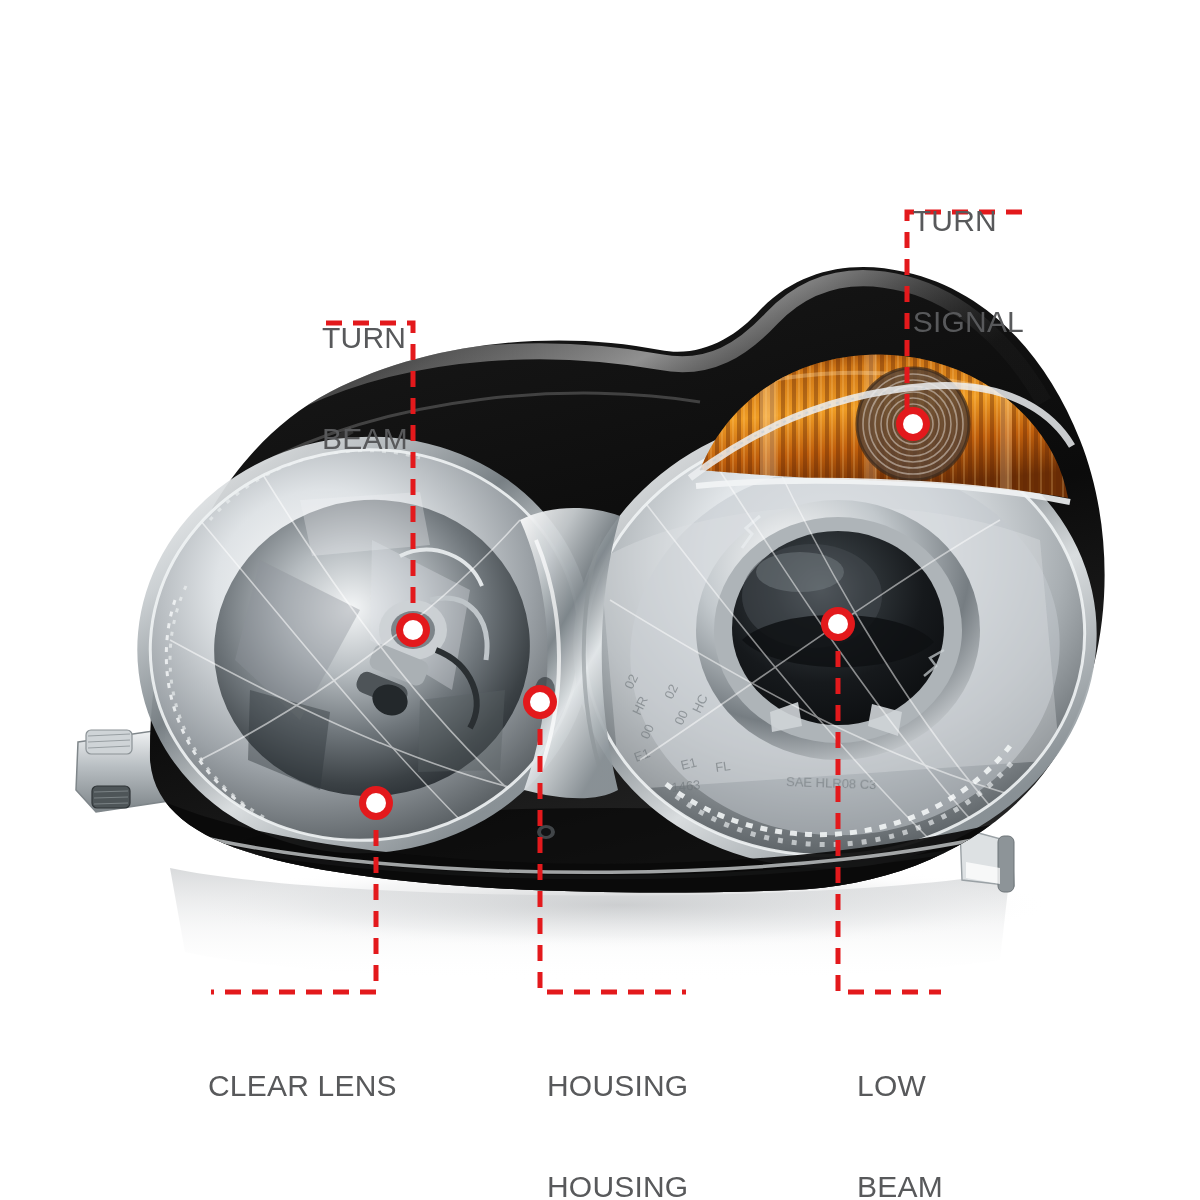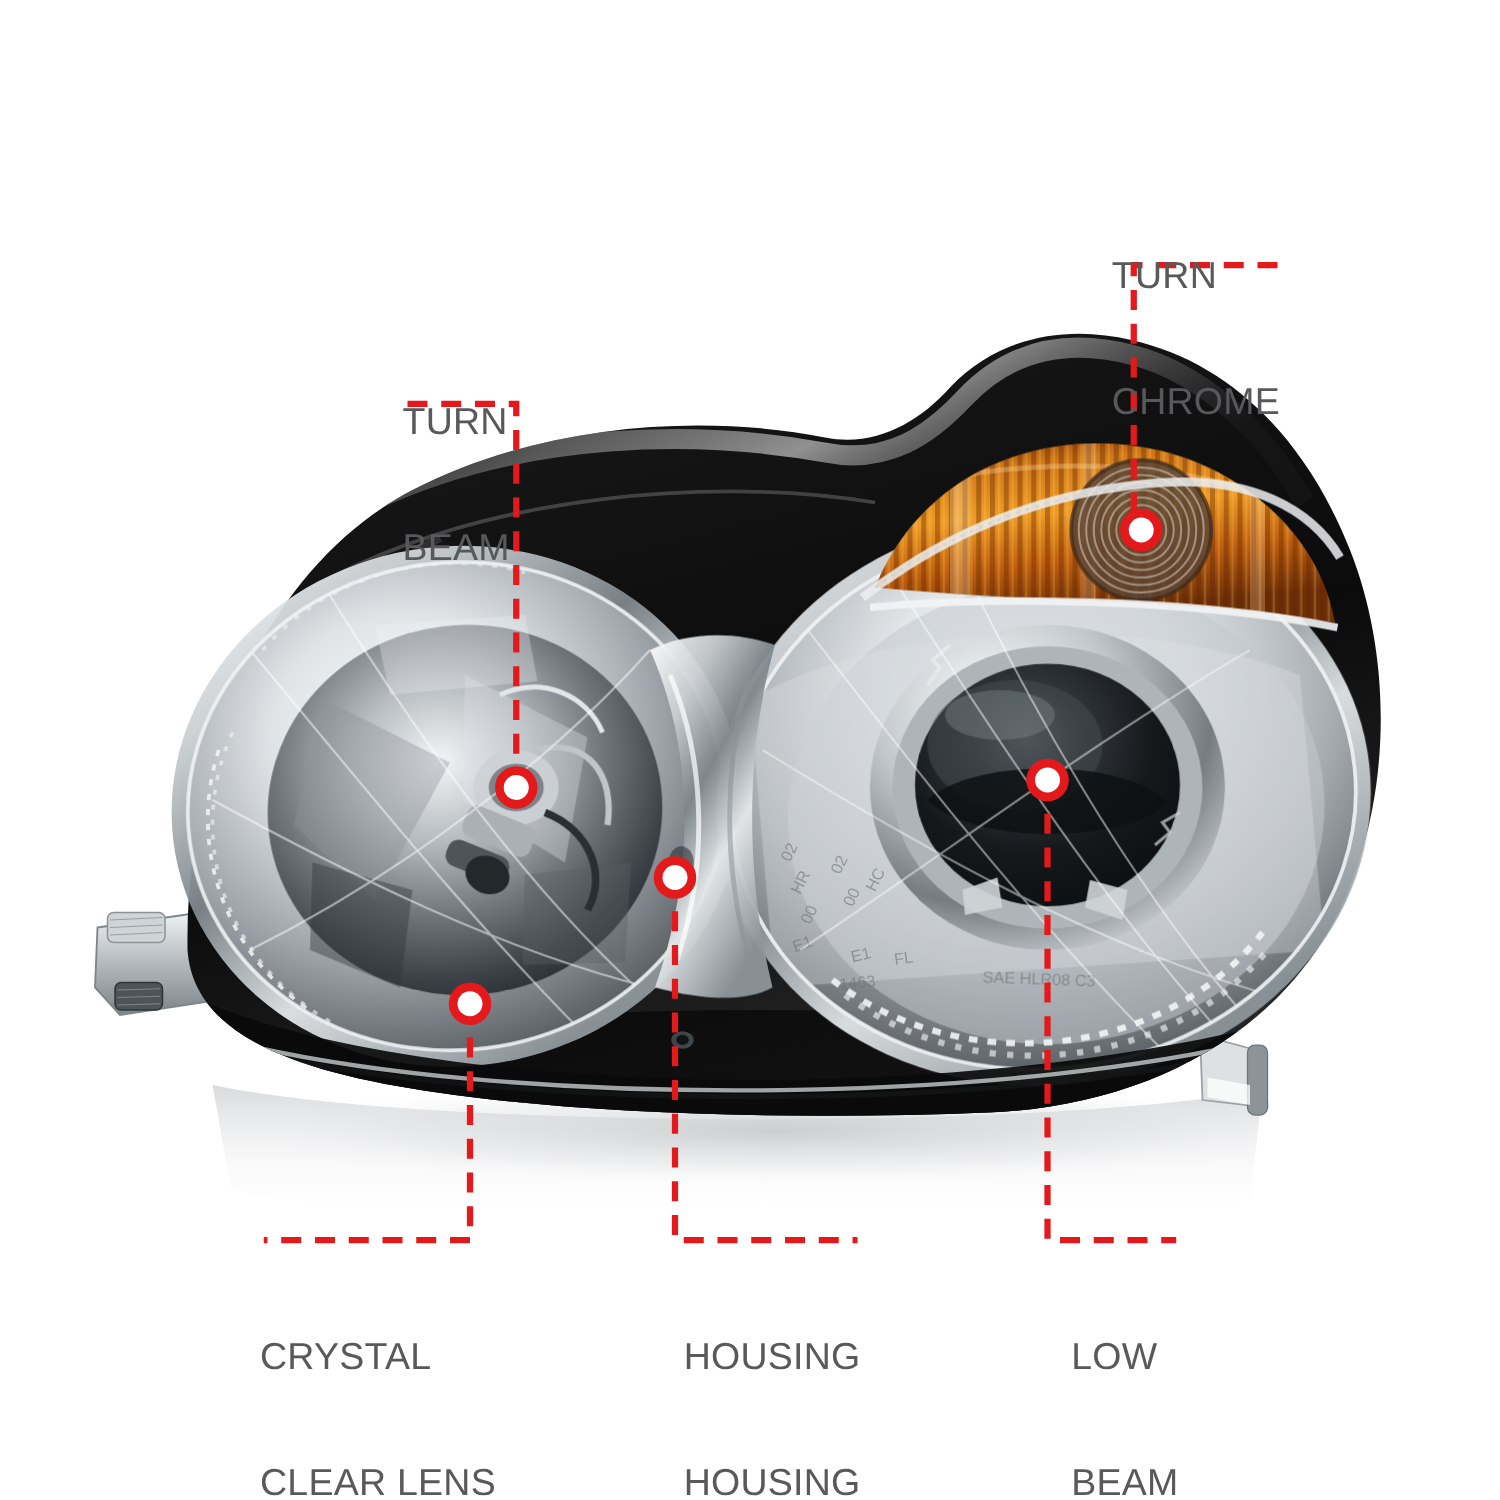--- a/index.html
+++ b/index.html
@@ -391,30 +391,29 @@
       </g>
       <g>
         <circle cx="838" cy="624" r="17" fill="#e3191c"></circle>
         <circle cx="838" cy="624" r="10" fill="#ffffff"></circle>
       </g>
     </g>
   </svg>
 
   <div class="callout-label lbl-turn-signal">
     <span class="lbl-line">TURN</span>
-    <span class="lbl-line">CHROME</span>
+    <span class="lbl-line">SIGNAL</span>
   </div>
 
   <div class="callout-label lbl-high-beam">
     <span class="lbl-line">TURN</span>
     <span class="lbl-line">BEAM</span>
   </div>
 
   <div class="callout-label lbl-crystal-lens">
-    <span class="lbl-line">CRYSTAL</span>
     <span class="lbl-line">CLEAR LENS</span>
   </div>
 
   <div class="callout-label lbl-chrome-housing">
     <span class="lbl-line">HOUSING</span>
     <span class="lbl-line">HOUSING</span>
   </div>
 
   <div class="callout-label lbl-low-beam">
     <span class="lbl-line">LOW</span>

